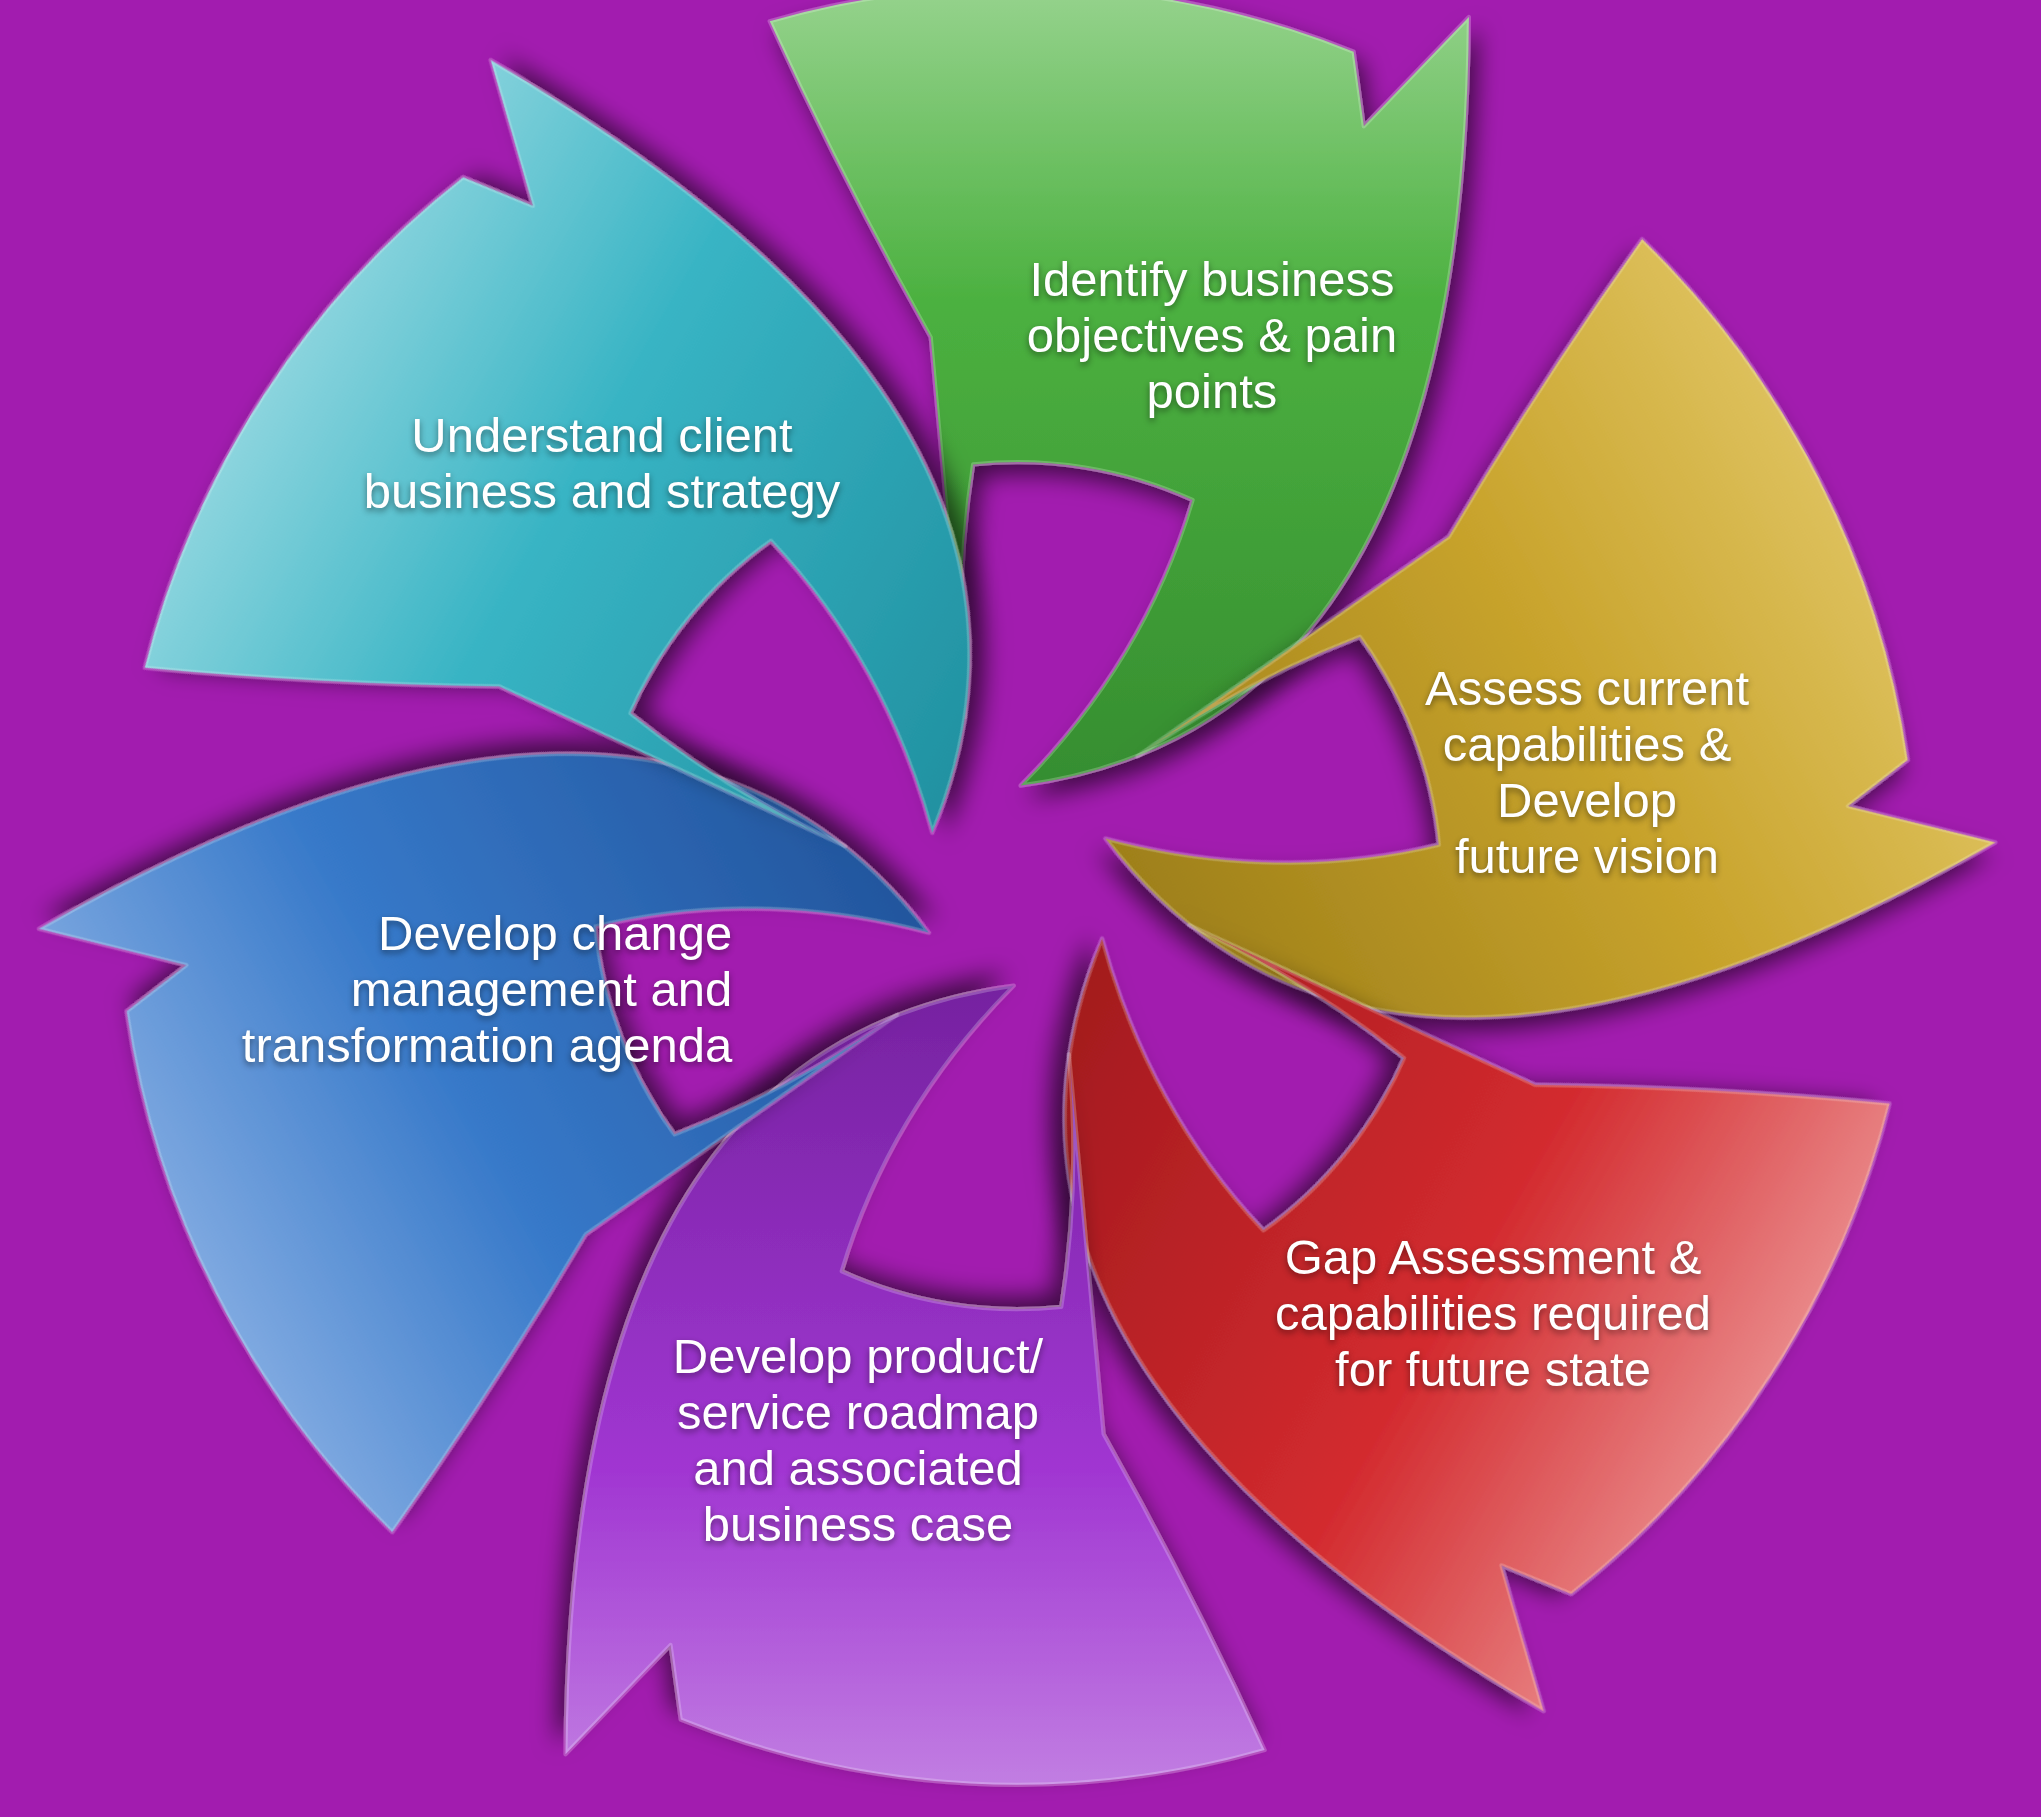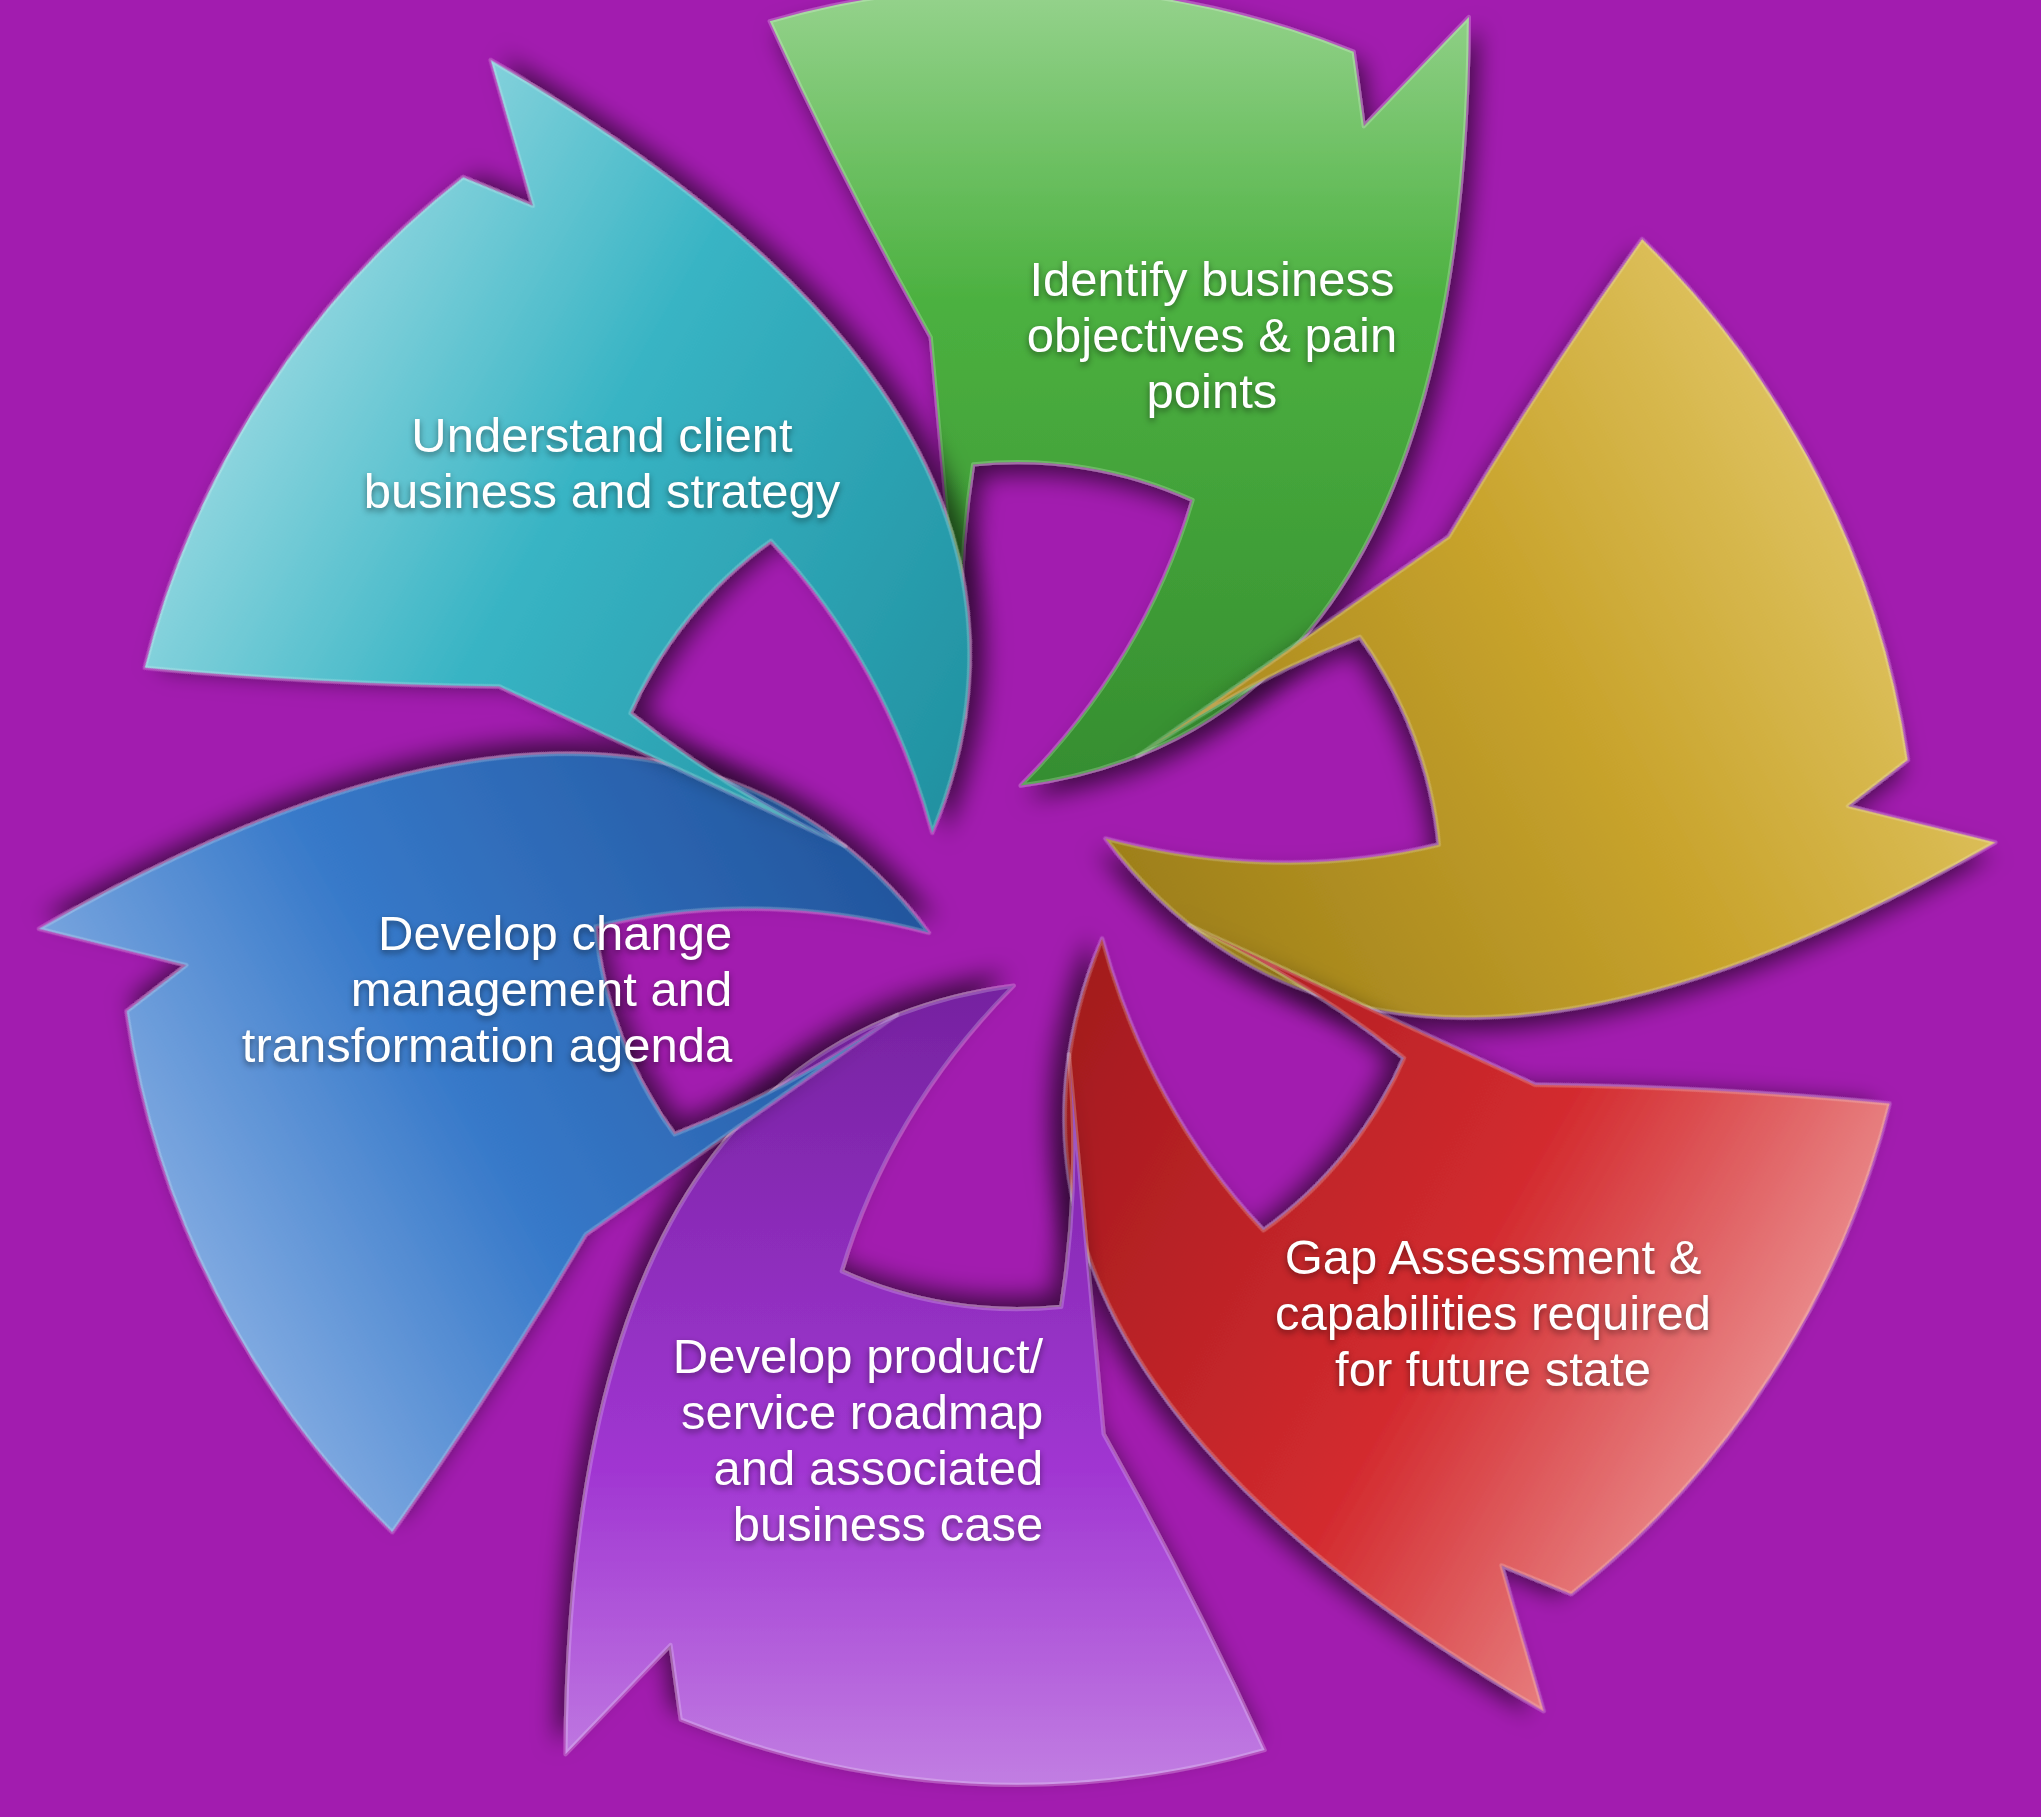--- a/index.html
+++ b/index.html
@@ -32,21 +32,21 @@
     font-size: 49px;
     line-height: 1.14;
     text-align: center;
     white-space: pre-line;
     text-shadow: 0 2.5px 6.8px rgba(0,0,0,0.45);
     pointer-events: none;
   }
   .label-green  { left: 1212px; top: 336px;  }
   .label-gold   { left: 1587px; top: 773px;  }
   .label-red    { left: 1493px; top: 1314px; }
-  .label-purple { left: 858px; top: 1441px; text-align: right; }
+  .label-purple { left: 858px; top: 1441px; }
   .label-blue   { left: 487px;  top: 990px; text-align: right; }
   .label-teal   { left: 602px;  top: 464px;  }
 </style>
 </head>
 <body>
 
 <div class="stage">
 
   <svg width="2042" height="1817" viewBox="0 0 2409 2144">
     <defs>
@@ -164,20 +164,23 @@
                  L -102 -647
                  Q -205 -830 -292 -1020
                  Z"></path>
       </g>
     </g>
   </svg>
 
   <div class="label label-green">Identify business
 objectives &amp; pain
 points</div>
+  <div class="label label-gold">Assess current
+capabilities &amp; Develop
+future vision</div>
   <div class="label label-red">Gap Assessment &amp;
 capabilities required
 for future state</div>
   <div class="label label-purple">Develop product/
 service roadmap
 and associated
 business case</div>
   <div class="label label-blue">Develop change
 management and
 transformation agenda</div>

